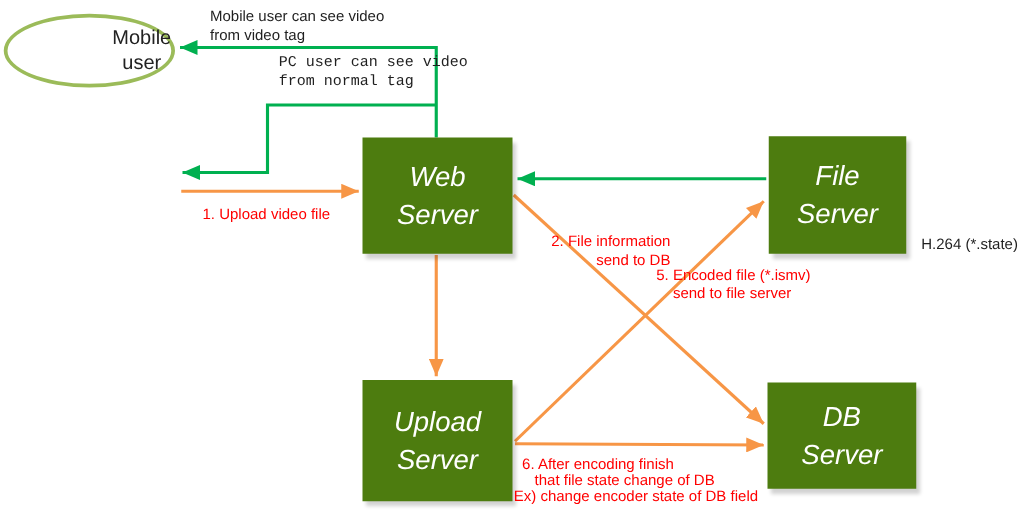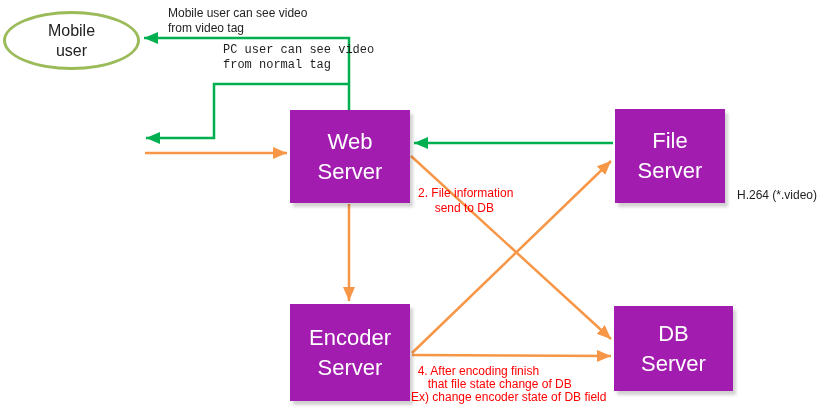--- a/index.html
+++ b/index.html
@@ -17,42 +17,43 @@
   }
   .layer {
     position: absolute;
     left: 0;
     top: 0;
     z-index: 1;
   }
   .node-box {
     position: absolute;
     z-index: 2;
-    background: #a21caf;
+    background: #4d7c0f;
     color: #ffffff;
     display: flex;
     align-items: center;
     justify-content: center;
     text-align: center;
     font-size: 22px;
     line-height: 1.35;
     white-space: pre-line;
     box-shadow: 3px 4px 3px rgba(0,0,0,0.18);
     box-sizing: border-box;
+    font-style: italic;
   }
   .node-ellipse {
     position: absolute;
     z-index: 2;
     border: 3px solid #9bbb59;
     border-radius: 50%;
     background: #ffffff;
     color: #222222;
     display: flex;
     align-items: center;
-    justify-content: center;
+    justify-content: flex-end;
     text-align: center;
     font-size: 16px;
     line-height: 1.2;
     white-space: pre-line;
     box-sizing: border-box;
   }
   .note {
     position: absolute;
     z-index: 3;
     font-size: 12px;
@@ -76,21 +77,21 @@
   #web-server    { left: 290px; top: 110px; width: 120px; height: 93px; }
   #file-server   { left: 615px; top: 109px; width: 110px; height: 94px; }
   #encoder-server{ left: 290px; top: 304px; width: 120px; height: 97px; }
   #db-server     { left: 614px; top: 306px; width: 119px; height: 85px; }
 
   
   #note-mobile { left: 168px; top: 6px;  }
   #note-pc     { left: 223px; top: 43px; font-family: Liberation Mono, monospace; }
   #note-h264   { left: 737px; top: 188px; }
   #step1 { left: 162px; top: 164px; }
-  #step2 { left: 418px; top: 186px; line-height: 15px; }
+  #step2 { left: 441px; top: 186px; line-height: 15px; text-align: right; }
   #step3 { left: 265px; top: 263px; }
   #step4 { left: 411px; top: 365px; }
   #step5 { left: 525px; top: 213px; }
 </style>
 </head>
 <body>
 
 <div class="canvas">
 
   <svg class="layer" width="824" height="413" viewBox="0 0 824 413">
@@ -121,33 +122,36 @@
 
   <div id="web-server" class="node-box">
     <span>Web
 Server</span>
   </div>
   <div id="file-server" class="node-box">
     <span>File
 Server</span>
   </div>
   <div id="encoder-server" class="node-box">
-    <span>Encoder
+    <span>Upload
 Server</span>
   </div>
   <div id="db-server" class="node-box">
     <span>DB
 Server</span>
   </div>
 
   <div id="note-mobile" class="note">Mobile user can see video
 from video tag</div>
   <div id="note-pc" class="note">PC user can see video
 from normal tag</div>
-  <div id="note-h264" class="note">H.264 (*.video)</div>
+  <div id="note-h264" class="note">H.264 (*.state)</div>
 
+  <div id="step1" class="step-label">1. Upload video file</div>
   <div id="step2" class="step-label">2. File information
      send to DB</div>
-  <div id="step4" class="step-label tight">  4. After encoding finish
+  <div id="step4" class="step-label tight">  6. After encoding finish
      that file state change of DB
 Ex) change encoder state of DB field</div>
+  <div id="step5" class="step-label">5. Encoded file (*.ismv)
+    send to file server</div>
 
 </div>
 
 </body></html>

